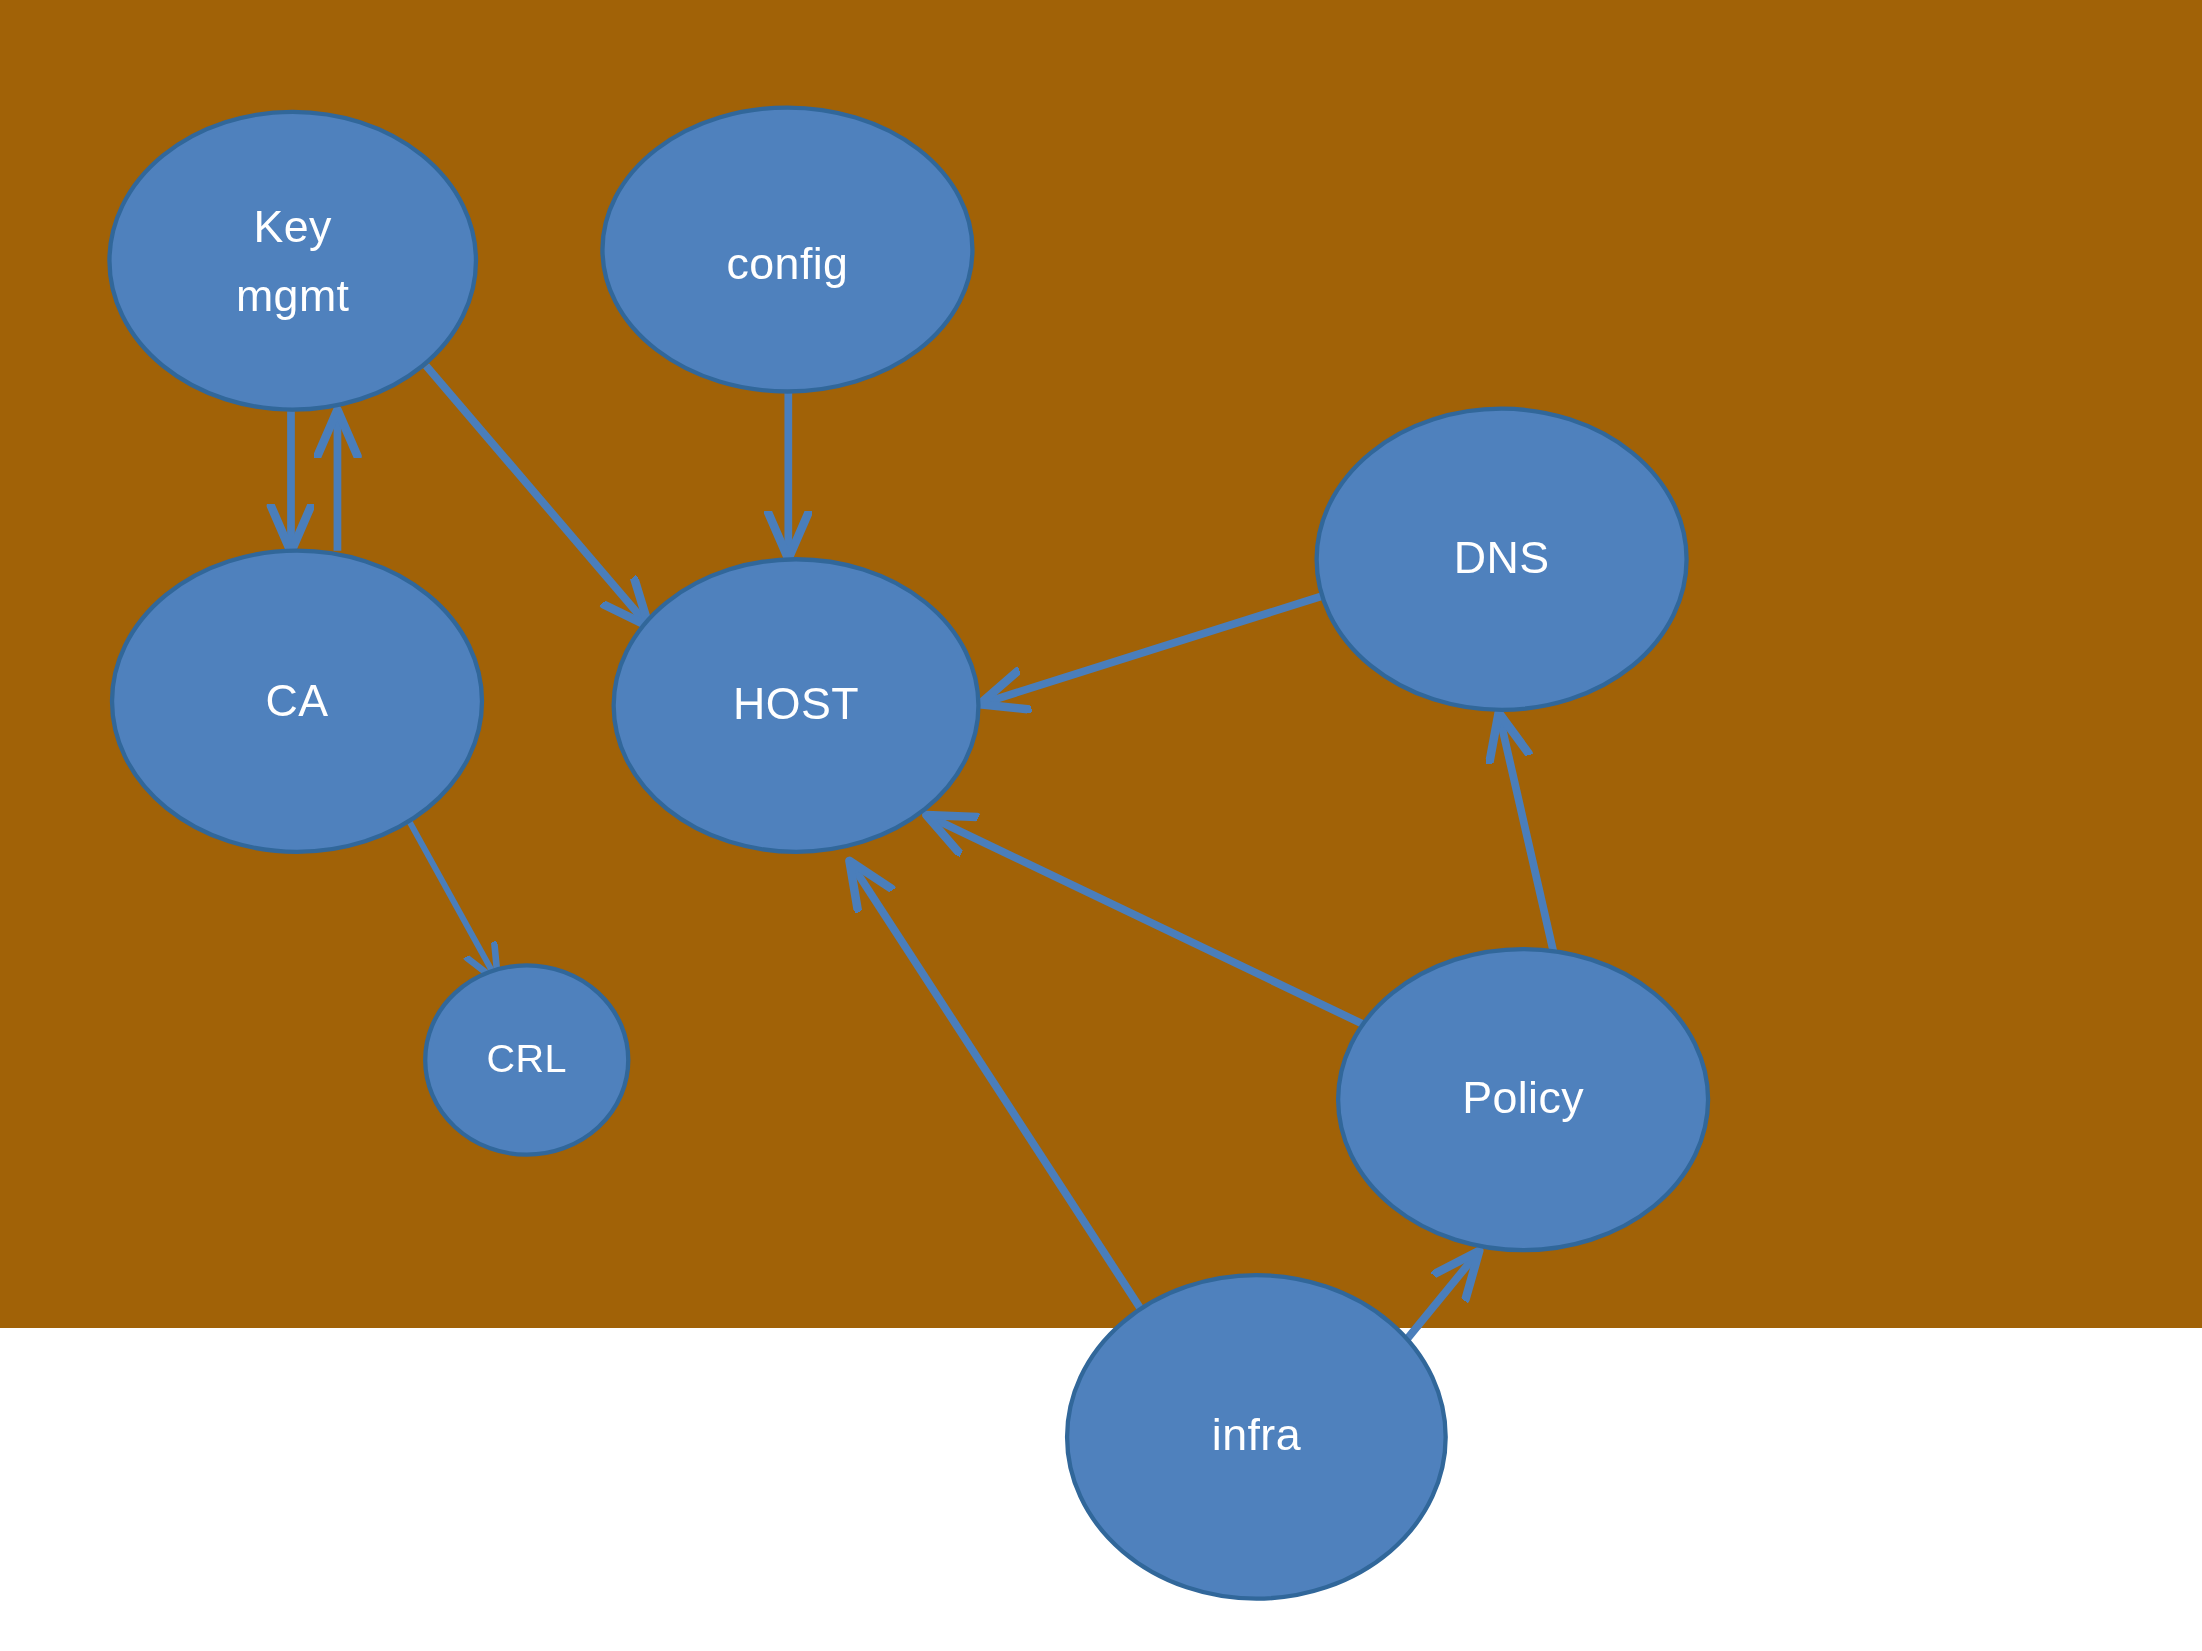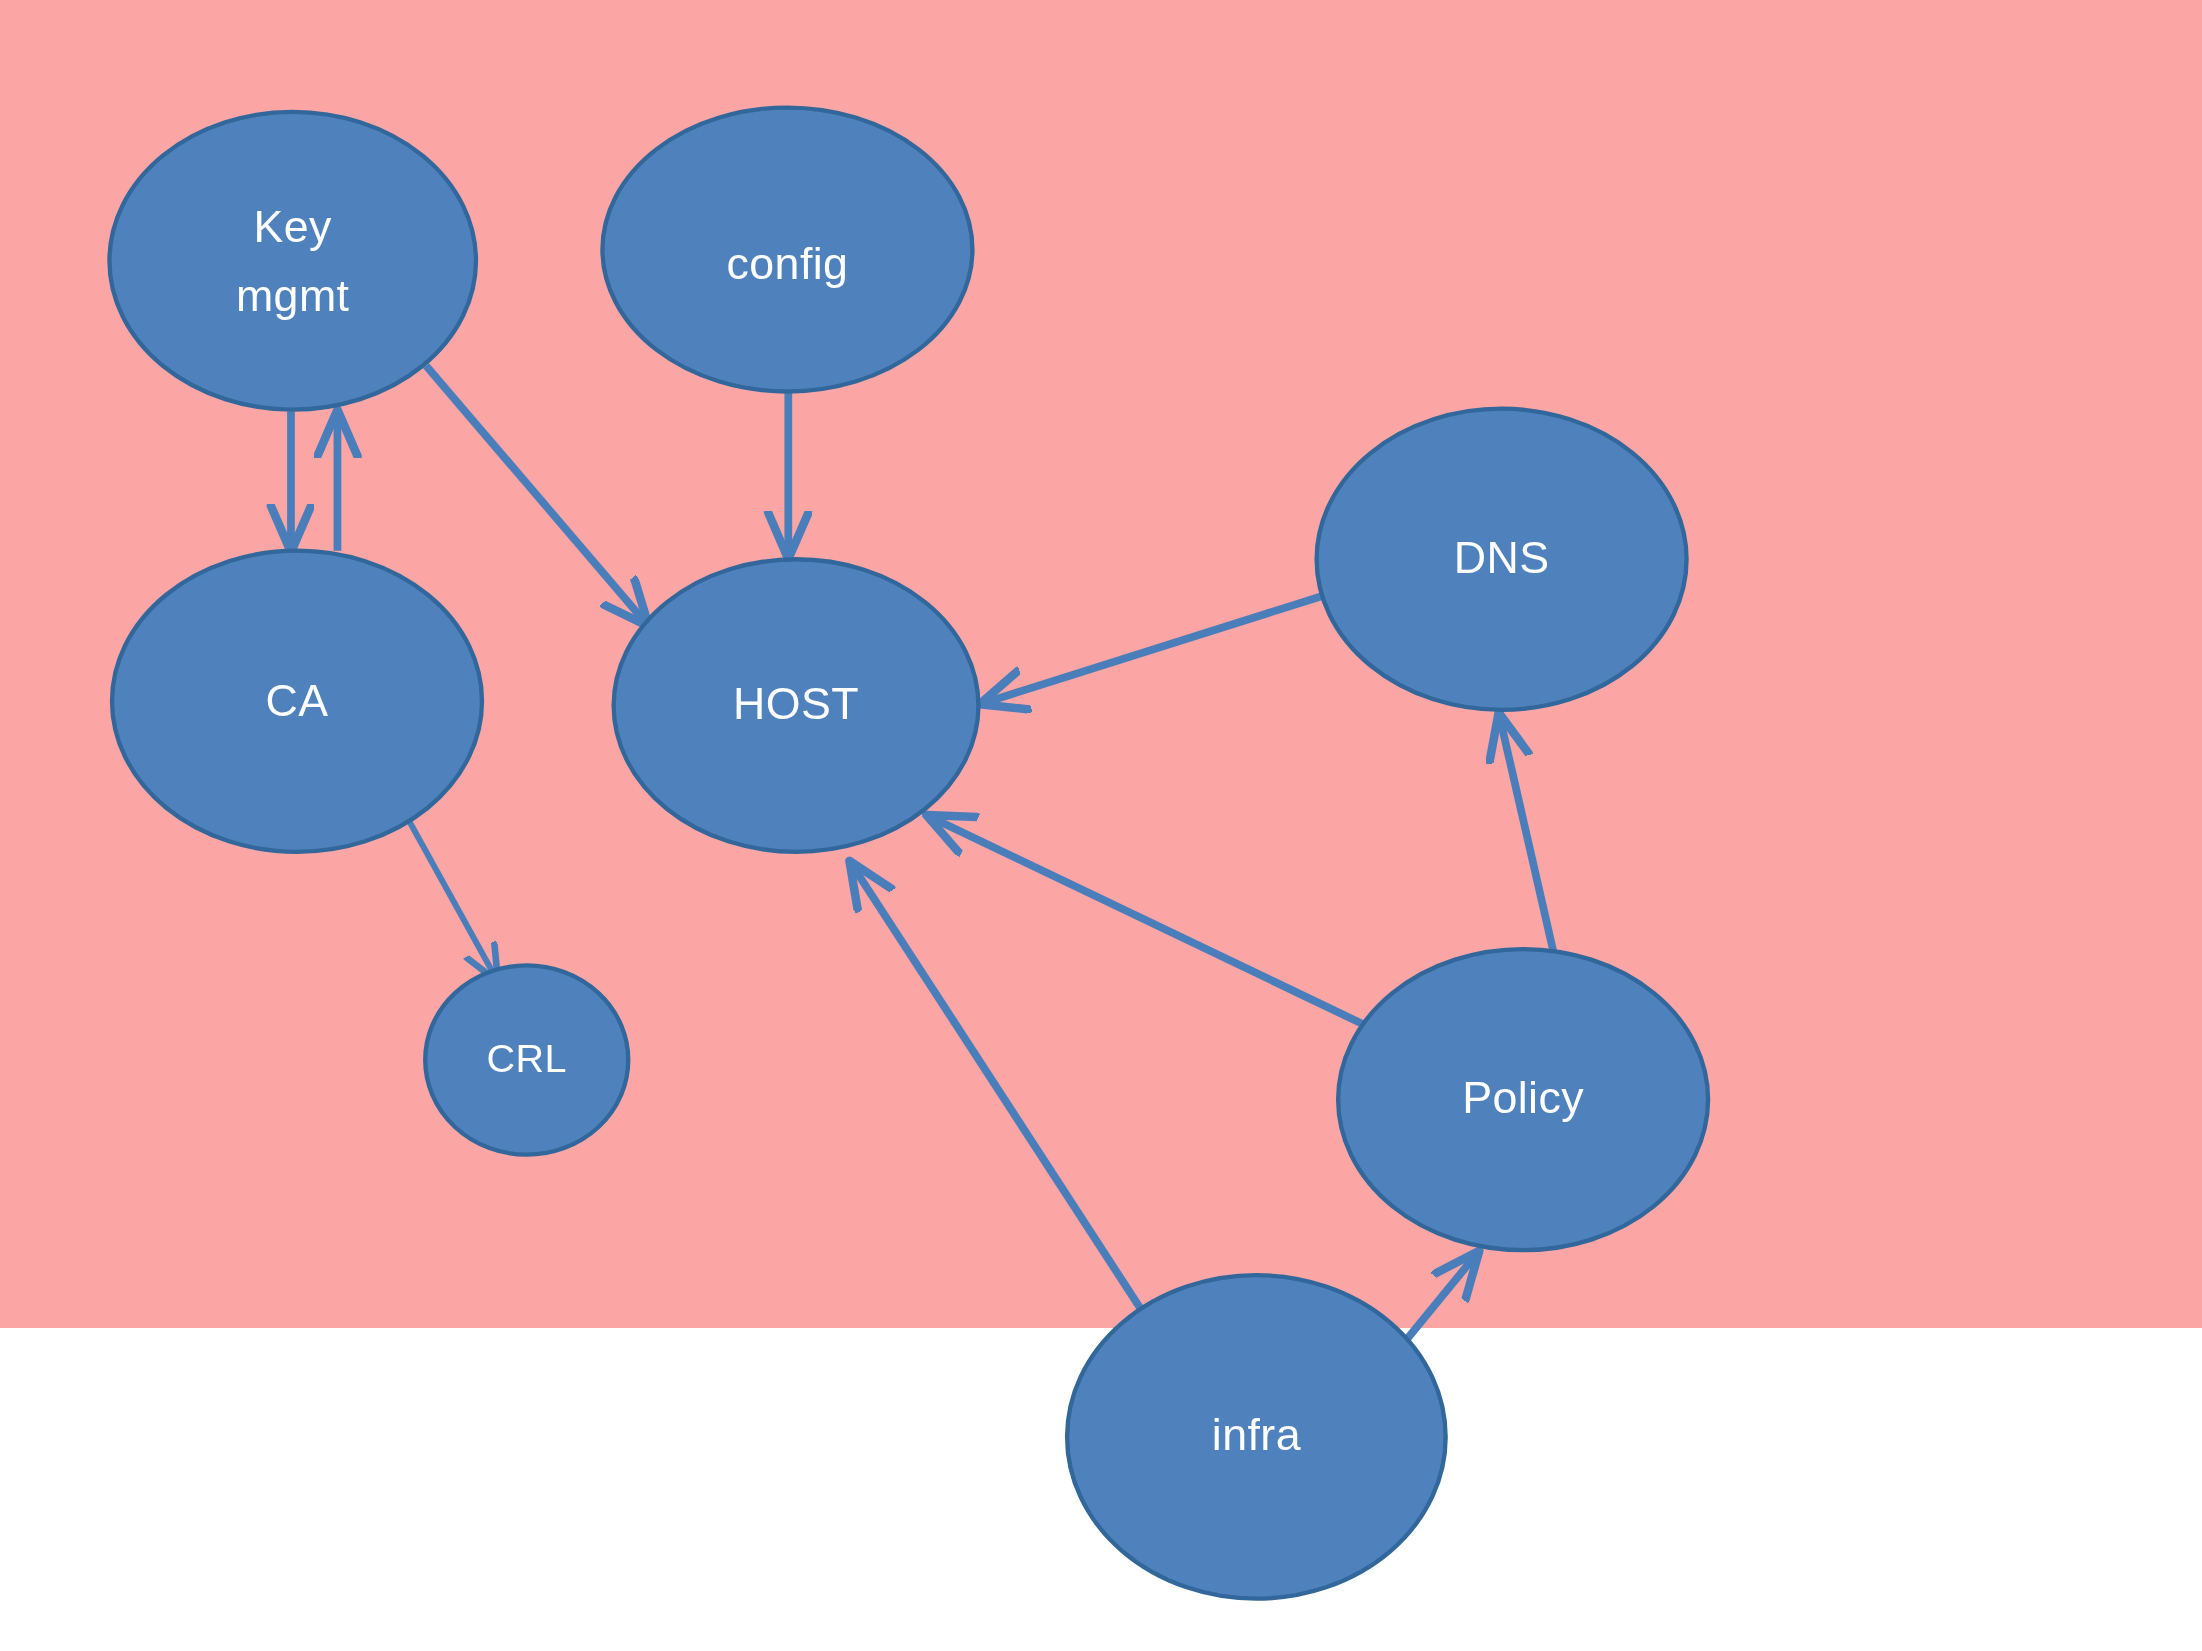--- a/index.html
+++ b/index.html
@@ -11,21 +11,21 @@
   body {
     width: 2203px;
     height: 1652px;
     overflow: hidden;
     font-family: "Liberation Sans", sans-serif;
   }
   #diagram-root {
     position: relative;
     width: 2203px;
     height: 1328px;
-    background: #fca5a5;
+    background: #a16207;
   }
   svg.graph-canvas {
     position: absolute;
     top: 0;
     left: 0;
     width: 2203px;
     height: 1652px;
     display: block;
   }
   .node-ellipse {

